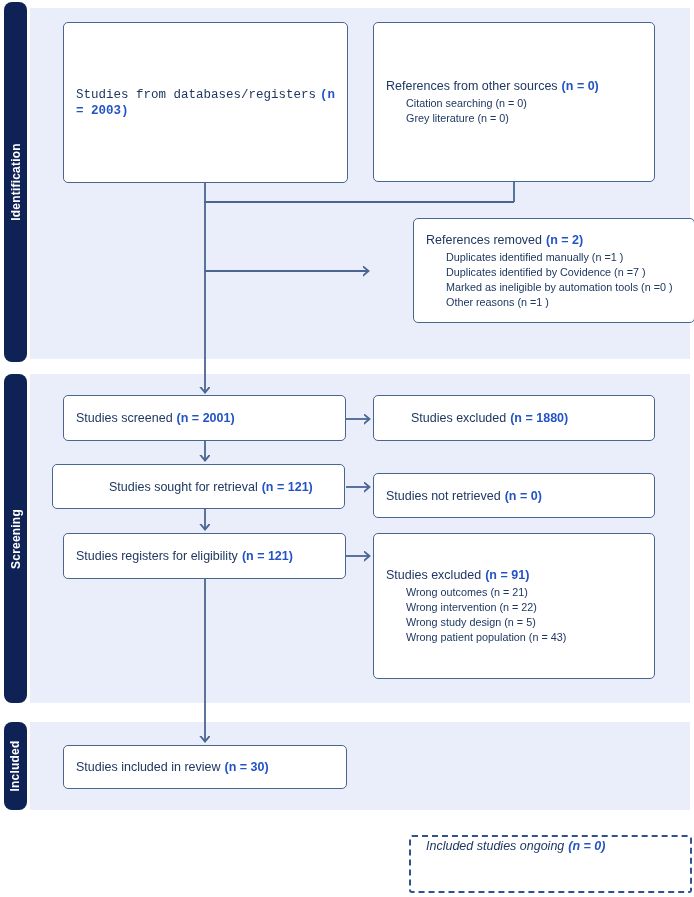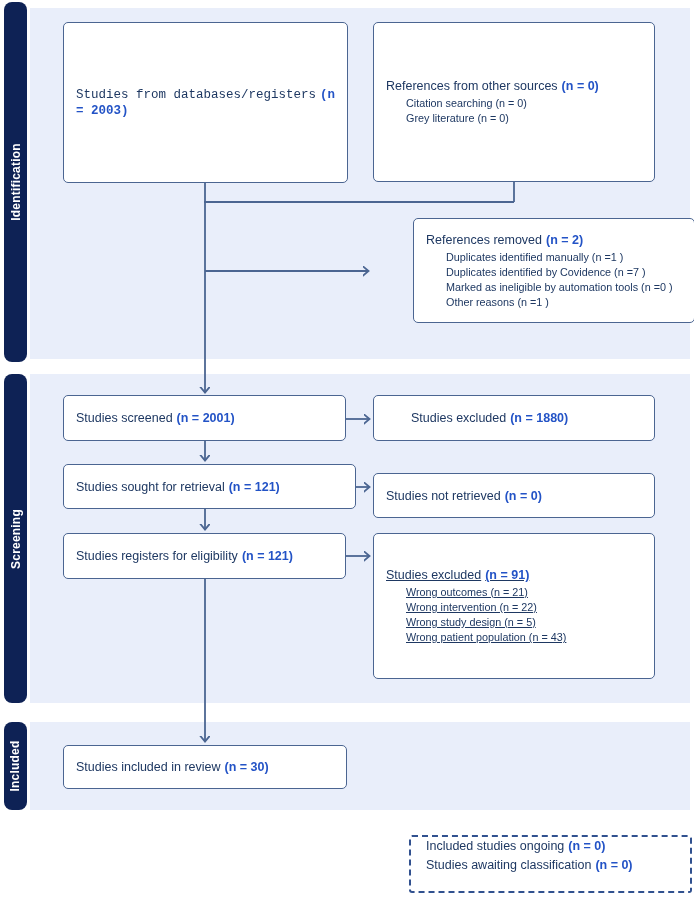--- a/index.html
+++ b/index.html
@@ -18,22 +18,22 @@
             display:flex;align-items:center;justify-content:center;}
   .side-bar span{transform:rotate(-90deg);white-space:nowrap;color:#ffffff;
                  font-size:12px;font-weight:700;letter-spacing:.2px;}
   .box{position:absolute;background:#ffffff;border:1.5px solid var(--border);border-radius:5px;
        display:flex;flex-direction:column;justify-content:center;box-sizing:border-box;
        color:var(--text-dark);}
   .box .line{padding-left:12px;font-size:12.5px;line-height:16px;}
   .box .subs{padding-left:32px;font-size:10.8px;line-height:15px;margin-top:2px;}
   .npart{font-weight:700;color:var(--accent);margin-left:4px;}
   .dashed-box{position:absolute;background:#ffffff;border:2px dashed var(--dash);border-radius:3px;
-       display:flex;flex-direction:column;justify-content:flex-start;box-sizing:border-box;
-       color:var(--text-dark);}
+       display:flex;flex-direction:column;justify-content:space-between;box-sizing:border-box;
+       color:var(--text-dark);font-style:italic;}
   .dashed-box .line{padding-left:15px;font-size:12.5px;line-height:19px;}
   svg.connectors{position:absolute;left:0;top:0;pointer-events:none;}
 </style>
 </head>
 <body>
 
 <div class="canvas">
 
   <div class="section-bg" style="top:8px;height:351px;"></div>
   <div class="section-bg" style="top:374px;height:329px;"></div>
@@ -93,44 +93,43 @@
   </div>
 
   <div class="box" style="left:63px;top:395px;width:283px;height:46px;">
     <div class="line"><span>Studies screened</span><span class="npart">(n = 2001)</span></div>
   </div>
 
   <div class="box" style="left:373px;top:395px;width:282px;height:46px;padding-left:25px;">
     <div class="line"><span>Studies excluded</span><span class="npart">(n = 1880)</span></div>
   </div>
 
-  <div class="box" style="left:63px;top:464px;width:293px;height:45px;">
+  <div class="box" style="left:52px;top:464px;width:293px;height:45px;padding-left:44px;">
     <div class="line"><span>Studies sought for retrieval</span><span class="npart">(n = 121)</span></div>
   </div>
 
   <div class="box" style="left:373px;top:465px;width:282px;height:45px;margin-top:8px;">
     <div class="line"><span>Studies not retrieved</span><span class="npart">(n = 0)</span></div>
   </div>
 
   <div class="box" style="left:63px;top:533px;width:283px;height:46px;">
     <div class="line"><span>Studies registers for eligibility</span><span class="npart">(n = 121)</span></div>
   </div>
 
-  <div class="box" style="left:373px;top:533px;width:282px;height:146px;text-decoration:underline;">
+  <div class="box" style="left:373px;top:533px;width:282px;height:146px;">
     <div class="line"><span>Studies excluded</span><span class="npart">(n = 91)</span></div>
     <div class="subs">
       <div>Wrong outcomes (n = 21)</div>
       <div>Wrong intervention (n = 22)</div>
       <div>Wrong study design (n = 5)</div>
       <div>Wrong patient population (n = 43)</div>
     </div>
   </div>
 
   <div class="box" style="left:63px;top:745px;width:284px;height:44px;">
     <div class="line"><span>Studies included in review</span><span class="npart">(n = 30)</span></div>
   </div>
 
   <div class="dashed-box" style="left:409px;top:835px;width:283px;height:58px;">
     <div class="line"><span>Included studies ongoing</span><span class="npart">(n = 0)</span></div>
-    <div class="line"><span>Studies awaiting classification</span><span class="npart">(n = 0)</span></div>
   </div>
 
 </div>
 
 </body></html>

